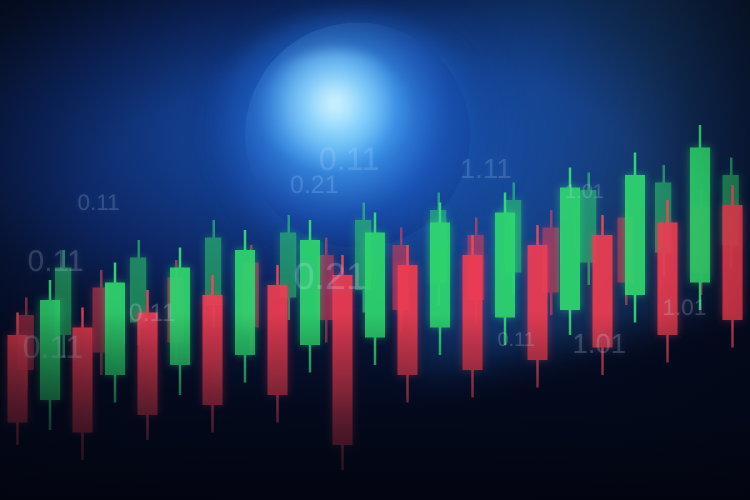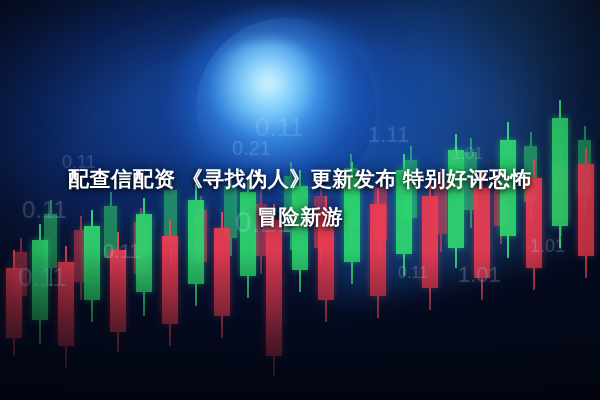--- a/index.html
+++ b/index.html
@@ -330,18 +330,14 @@
       <div class="pricenum" style="left: 103px; top: 240px; font-size: 20px; opacity: 0.44;">0.11</div>
       <div class="pricenum" style="left: 530px; top: 236px; font-size: 18px; opacity: 0.46;">1.01</div>
       <div class="pricenum" style="left: 18px; top: 262px; font-size: 26px; opacity: 0.48;">0.11</div>
       <div class="pricenum" style="left: 398px; top: 264px; font-size: 16px; opacity: 0.5;">0.11</div>
       <div class="pricenum" style="left: 458px; top: 262px; font-size: 22px; opacity: 0.52;">1.01</div>
     </div>
 
   <div class="bg-vignette"></div>
   <div class="bg-bottom-dark"></div>
 
-  <div class="caption">
-    <span class="line">配查信配资 《寻找伪人》更新发布 特别好评恐怖</span>
-    <span class="line">冒险新游</span>
-  </div>
 
 </div>
 
 </body></html>

